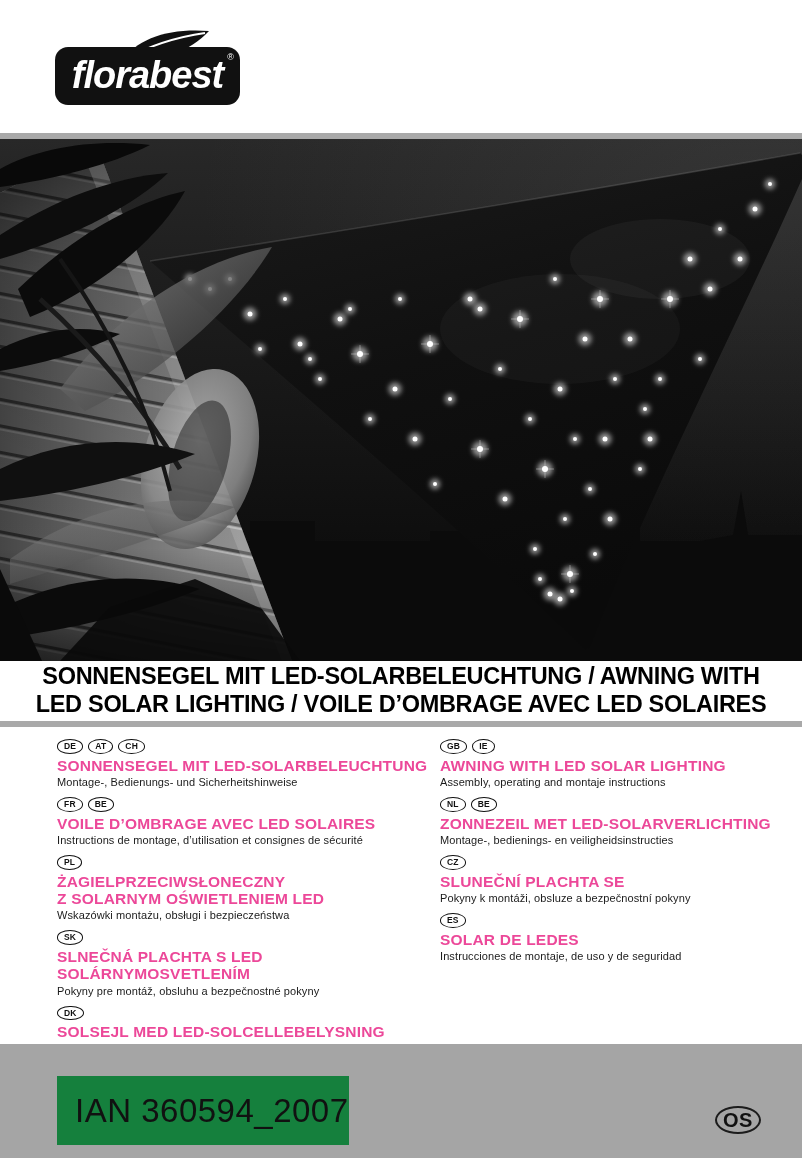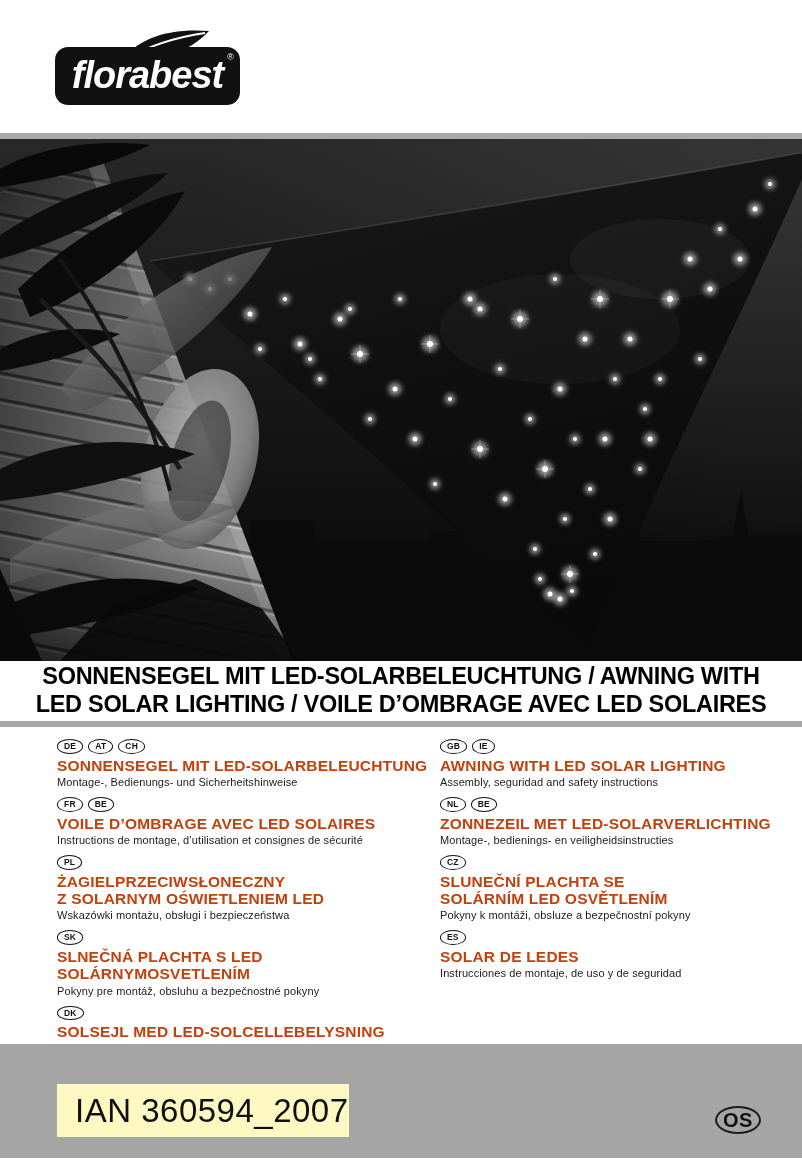--- a/index.html
+++ b/index.html
@@ -31,27 +31,27 @@
 
   
   .lang-area { position:relative; height:317px; background:#ffffff; }
   .lang-col { position:absolute; top:12px; }
   .lang-col.left  { left:57px;  width:365px; }
   .lang-col.right { left:440px; width:350px; }
   .lang-section { margin-bottom:9px; }
   .badge-row { display:flex; gap:5px; margin-bottom:3px; }
   .badge { border:1.5px solid #111111; border-radius:50%; padding:1px 6px; font-size:8.5px;
            font-weight:bold; color:#111111; line-height:1.25; letter-spacing:0.2px;text-align:center; }
-  .heading-line { font-size:15.5px; font-weight:bold; color:#c2410c; line-height:1.12; letter-spacing:0.2px;
+  .heading-line { font-size:15.5px; font-weight:bold; color:#ec4899; line-height:1.12; letter-spacing:0.2px;
                   white-space:nowrap; }
   .subtitle { font-size:11px; color:#1a1a1a; margin-top:2px; letter-spacing:0.1px; }
 
   
   .footer-band { position:relative; height:114px; background:#a5a5a5; }
-  .ian-box { position:absolute; left:57px; top:40px; width:292px; height:53px; background:#fef9c3;
+  .ian-box { position:absolute; left:57px; top:32px; width:292px; height:69px; background:#15803d;
              display:flex; align-items:center; box-sizing:border-box; padding-left:18px;
              font-size:33px; color:#111111; letter-spacing:0.5px; }
   .os-badge { position:absolute; right:41px; top:62px; width:46px; height:28px; box-sizing:border-box;
               border:2.5px solid #1c1c1c; border-radius:50%; display:flex; align-items:center;
               justify-content:center; font-size:20px; font-weight:bold; color:#111111; letter-spacing:0.5px; }
 </style>
 </head>
 <body>
 
 <div class="page">
@@ -336,36 +336,35 @@
           <div class="subtitle">Monterings-, betjenings- og sikkerhedshenvisninger</div>
         </div>
       </div>
     <div class="lang-col right">
         <div class="lang-section">
           <div class="badge-row">
             <span class="badge">GB</span>
             <span class="badge">IE</span>
           </div>
           <div class="heading-line">AWNING WITH LED SOLAR LIGHTING</div>
-          <div class="subtitle">Assembly, seguridad and safety instructions</div>
+          <div class="subtitle">Assembly, operating and montaje instructions</div>
         </div>
         <div class="lang-section">
           <div class="badge-row">
             <span class="badge">NL</span>
             <span class="badge">BE</span>
           </div>
           <div class="heading-line">ZONNEZEIL MET LED-SOLARVERLICHTING</div>
           <div class="subtitle">Montage-, bedienings- en veiligheidsinstructies</div>
         </div>
         <div class="lang-section">
           <div class="badge-row">
             <span class="badge">CZ</span>
           </div>
           <div class="heading-line">SLUNEČNÍ PLACHTA SE</div>
-          <div class="heading-line">SOLÁRNÍM LED OSVĚTLENÍM</div>
           <div class="subtitle">Pokyny k montáži, obsluze a bezpečnostní pokyny</div>
         </div>
         <div class="lang-section">
           <div class="badge-row">
             <span class="badge">ES</span>
           </div>
           <div class="heading-line">SOLAR DE LEDES</div>
           <div class="subtitle">Instrucciones de montaje, de uso y de seguridad</div>
         </div>
       </div>

